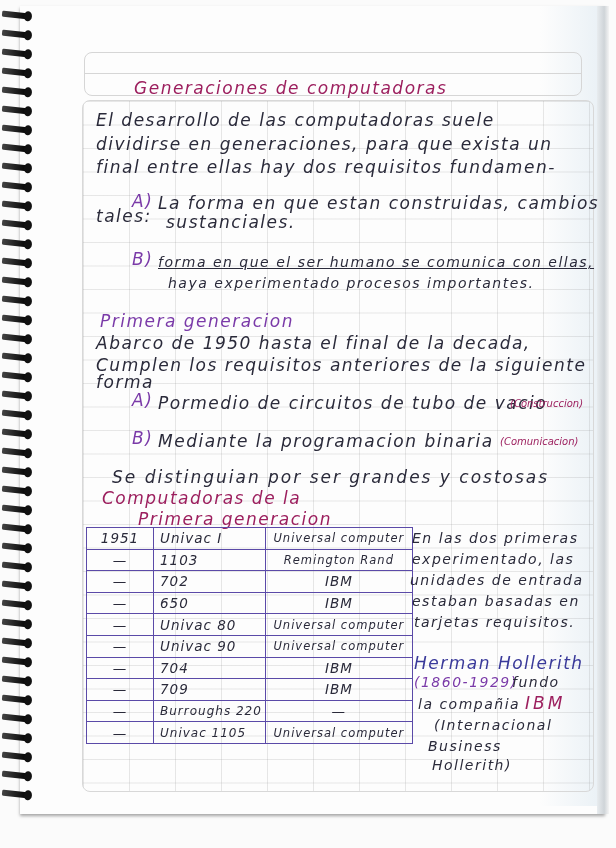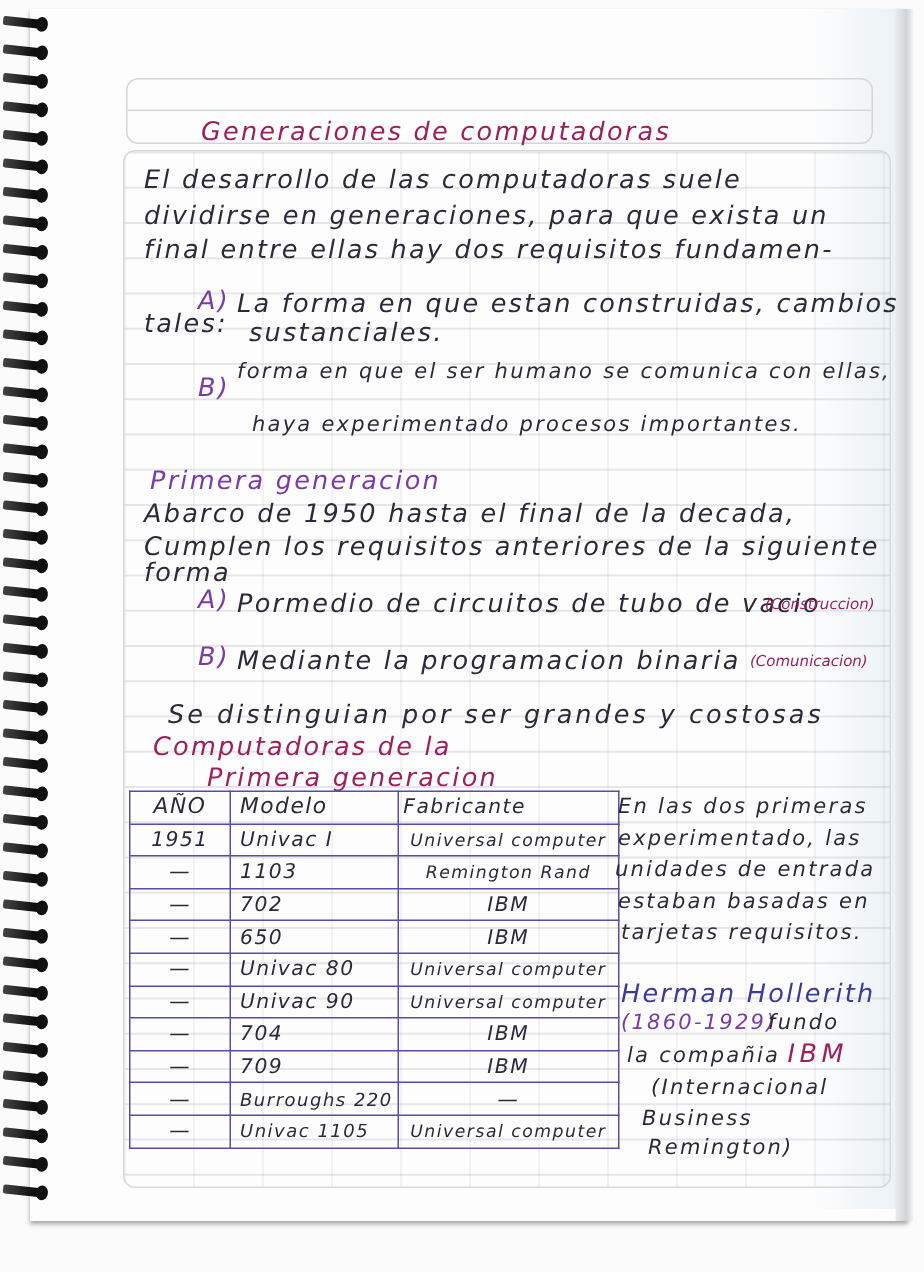--- a/index.html
+++ b/index.html
@@ -100,21 +100,21 @@
 <div class="hw blk md" style="left:96px;top:110px;">El desarrollo de las computadoras suele</div>
 <div class="hw blk md" style="left:96px;top:134px;">dividirse en generaciones, para que exista un</div>
 <div class="hw blk md" style="left:96px;top:157px;">final entre ellas hay dos requisitos fundamen-</div>
 <div class="hw blk md" style="left:96px;top:174px;margin-top:32px;">tales:</div>
 
 <div class="hw pur lg" style="left:132px;top:191px;">A)</div>
 <div class="hw blk md" style="left:158px;top:193px;">La forma en que estan construidas, cambios</div>
 <div class="hw blk md" style="left:166px;top:212px;">sustanciales.</div>
 
 <div class="hw pur lg" style="left:132px;top:249px;">B)</div>
-<div class="hw blk sm" style="left:158px;top:240px;">forma en que el ser humano se comunica con ellas,</div>
+<div class="hw blk sm" style="left:158px;top:254px;text-decoration:underline;">forma en que el ser humano se comunica con ellas,</div>
 <div class="hw blk sm" style="left:168px;top:275px;">haya experimentado procesos importantes.</div>
 
 <div class="hw pur lg" style="left:100px;top:311px;">Primera generacion</div>
 <div class="hw blk md" style="left:96px;top:333px;">Abarco de 1950 hasta el final de la decada,</div>
 <div class="hw blk md" style="left:96px;top:355px;">Cumplen los requisitos anteriores de la siguiente</div>
 <div class="hw blk md" style="left:96px;top:372px;">forma</div>
 
 <div class="hw pur lg" style="left:132px;top:390px;">A)</div>
 <div class="hw blk md" style="left:158px;top:393px;">Pormedio de circuitos de tubo de vacio</div>
 <div class="hw mag" style="left:510px;top:398px;font-size:10px;letter-spacing:0;">(Construccion)</div>
@@ -123,25 +123,20 @@
 <div class="hw blk md" style="left:158px;top:431px;">Mediante la programacion binaria</div>
 <div class="hw mag" style="left:500px;top:436px;font-size:10px;letter-spacing:0;">(Comunicacion)</div>
 
 <div class="hw blk lg" style="left:112px;top:467px;letter-spacing:2px;">Se distinguian por ser grandes y costosas</div>
 
 <div class="hw mag md" style="left:102px;top:488px;">Computadoras de la</div>
 <div class="hw mag md" style="left:138px;top:509px;">Primera generacion</div>
 
 <table class="gen">
   <tbody>
-      <tr class="head">
-    <td class="c1">AÑO</td>
-    <td class="c2">Modelo</td>
-    <td class="c3 big" style="text-align:left;">Fabricante</td>
-  </tr>
   <tr>
     <td class="c1">1951</td>
     <td class="c2">Univac I</td>
     <td class="c3">Universal computer</td>
   </tr>
   <tr>
     <td class="c1">—</td>
     <td class="c2">1103</td>
     <td class="c3">Remington Rand</td>
   </tr>
@@ -194,13 +189,13 @@
 <div class="hw blk sm" style="left:412px;top:593px;">estaban basadas en</div>
 <div class="hw blk sm" style="left:414px;top:614px;">tarjetas requisitos.</div>
 
 <div class="hw blu md" style="left:414px;top:653px;">Herman Hollerith</div>
 <div class="hw pur sm" style="left:414px;top:674px;">(1860-1929)</div>
 <div class="hw blk sm" style="left:512px;top:674px;">fundo</div>
 <div class="hw blk sm" style="left:418px;top:696px;">la compañia</div>
 <div class="hw mag md" style="left:525px;top:693px;letter-spacing:3px;">IBM</div>
 <div class="hw blk sm" style="left:434px;top:717px;">(Internacional</div>
 <div class="hw blk sm" style="left:428px;top:738px;">Business</div>
-<div class="hw blk sm" style="left:432px;top:757px;">Remington)</div>
+<div class="hw blk sm" style="left:432px;top:757px;">Hollerith)</div>
 
 </body></html>

